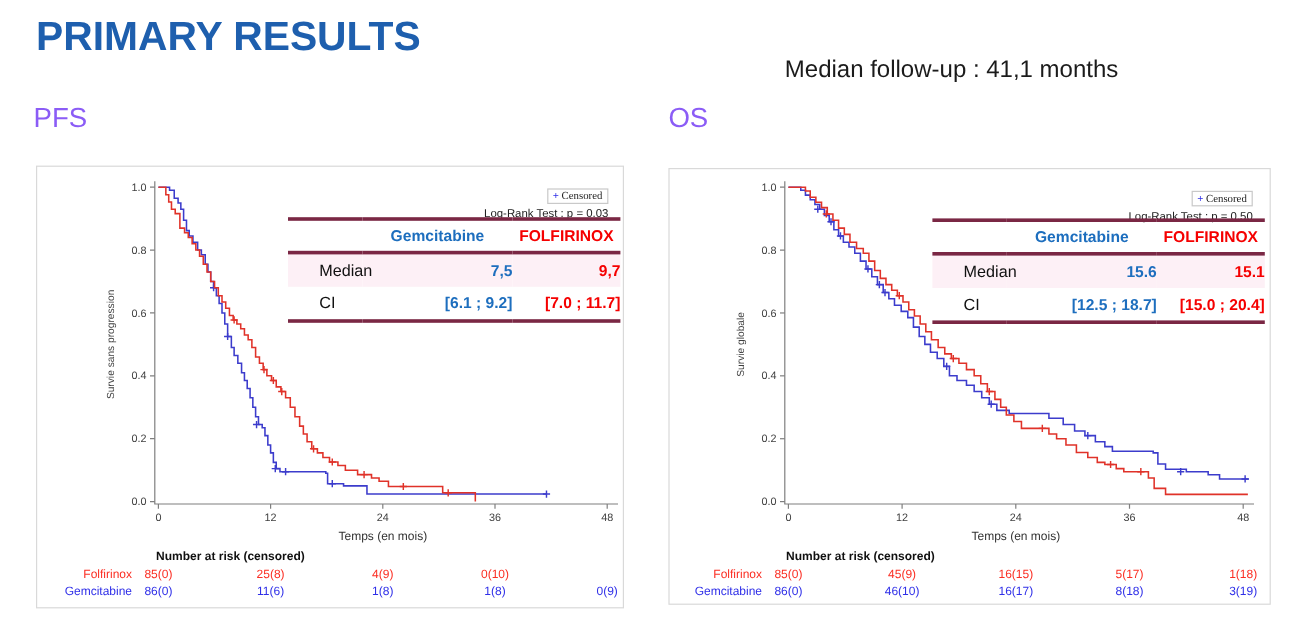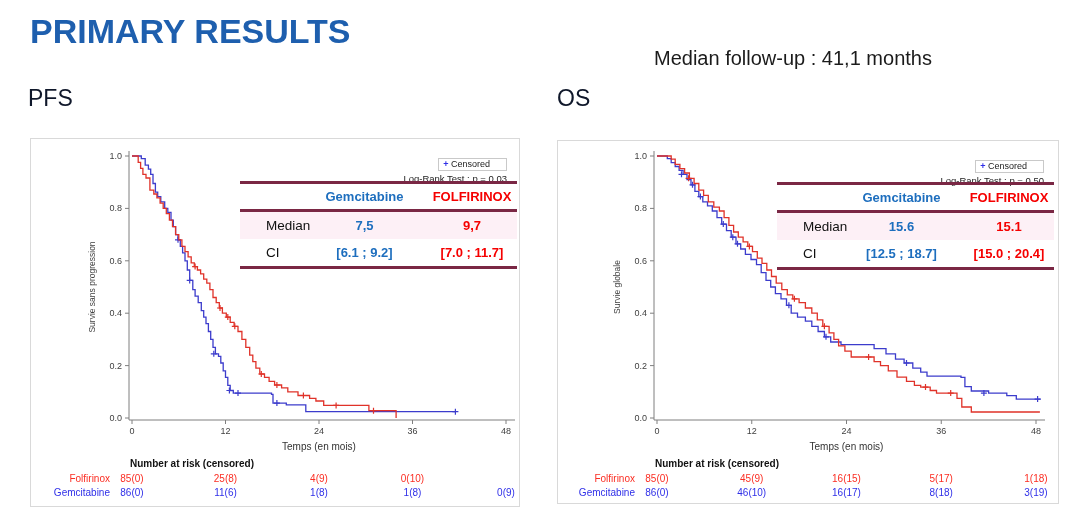--- a/index.html
+++ b/index.html
@@ -1,44 +1,44 @@
 <!DOCTYPE html>
 <html><head>
 <meta charset="utf-8">
 <style>
   html,body{margin:0;padding:0;background:#fff;}
   .slide{position:relative;width:1080px;height:522px;background:#fff;overflow:hidden;
          font-family:"Liberation Sans",sans-serif;}
   .title{position:absolute;left:30px;top:12px;font-size:34px;font-weight:bold;
          color:#1e5fae;letter-spacing:0;}
   .followup{position:absolute;left:654px;top:47px;font-size:20px;color:#1b1b1b;}
-  .sec-label{position:absolute;font-size:23px;color:#0f172a;}
+  .sec-label{position:absolute;font-size:23px;color:#8b5cf6;}
   #sec-pfs{left:28px;top:85px;}
   #sec-os{left:557px;top:85px;}
   .panel{position:absolute;border:1px solid #d9d9d9;background:#fff;}
   #panel0{left:30px;top:138px;width:488px;height:367px;}
   #panel1{left:557px;top:140px;width:500px;height:362px;}
   .panel svg{position:absolute;left:0;top:0;}
   svg text{font-family:"Liberation Sans",sans-serif;}
   .legend{position:absolute;top:14px;text-align:right;color:#222;}
   #panel0 .legend{right:12px;}
   #panel1 .legend{right:14px;}
   .censbox{display:inline-block;border:1px solid #c9c9c9;background:#fff;
-           padding:0 16px 1px 4px;font-size:9px;color:#222;}
+           padding:0 4px 1px 4px;font-size:9px;color:#222;font-family:Liberation Serif, serif;}
   .plus{color:#2f2fe8;font-weight:bold;}
   .logrank{margin-top:2px;font-size:9.5px;color:#222;text-align:center;}
   .kmtable{position:absolute;width:277px;table-layout:fixed;border-collapse:collapse;
            border-top:3px solid #7a2744;border-bottom:3px solid #7a2744;font-size:13px;}
   #panel0 .kmtable{left:209px;top:42px;}
   #panel1 .kmtable{left:219px;top:41px;}
   .kmtable thead th{border-bottom:3px solid #7a2744;height:25px;font-weight:bold;
                     text-align:center;padding:0;}
   .kmtable th.gem, .kmtable td.gem{color:#1d6ebe;}
   .kmtable th.fol, .kmtable td.fol{color:#f50000;}
-  .kmtable td{height:27px;text-align:center;font-weight:bold;padding:0;}
+  .kmtable td{height:27px;text-align:right;font-weight:bold;padding:0;}
   .kmtable td.lab{text-align:left;font-weight:normal;color:#111;padding-left:26px;
                   font-size:13.5px;}
   .kmtable tr.r0{background:#fdf0f6;}
 </style>
 </head>
 <body>
 
 <div class="slide">
 
   <div class="title">PRIMARY RESULTS</div>

